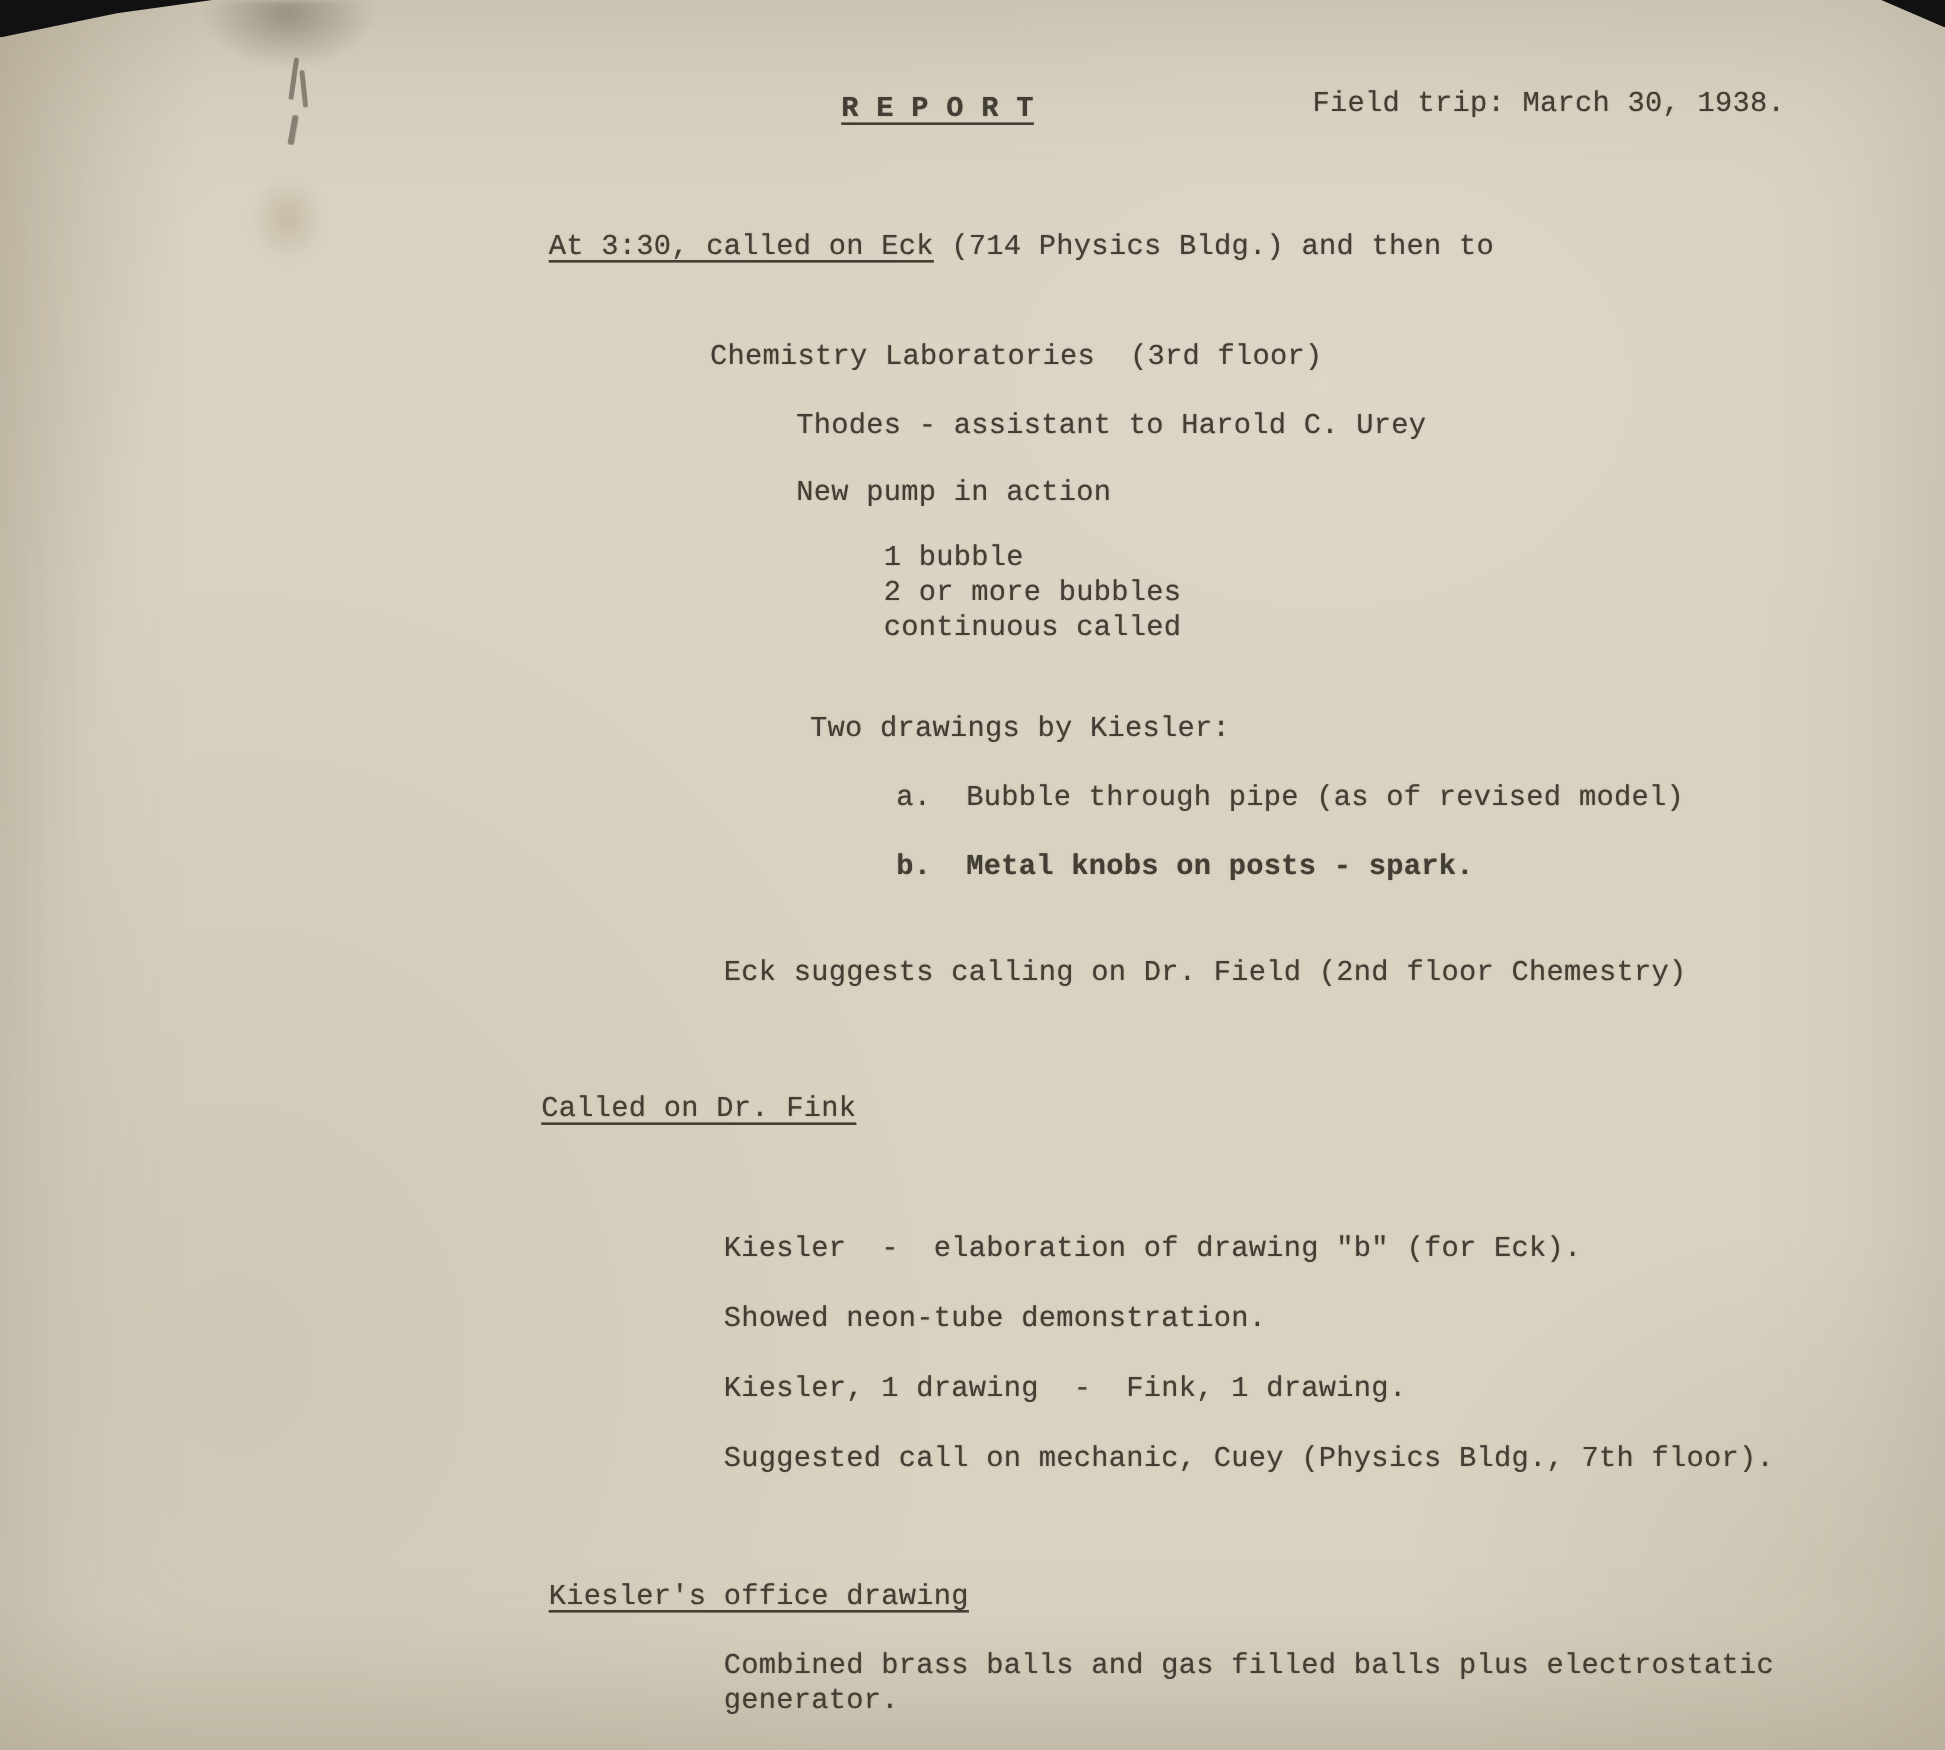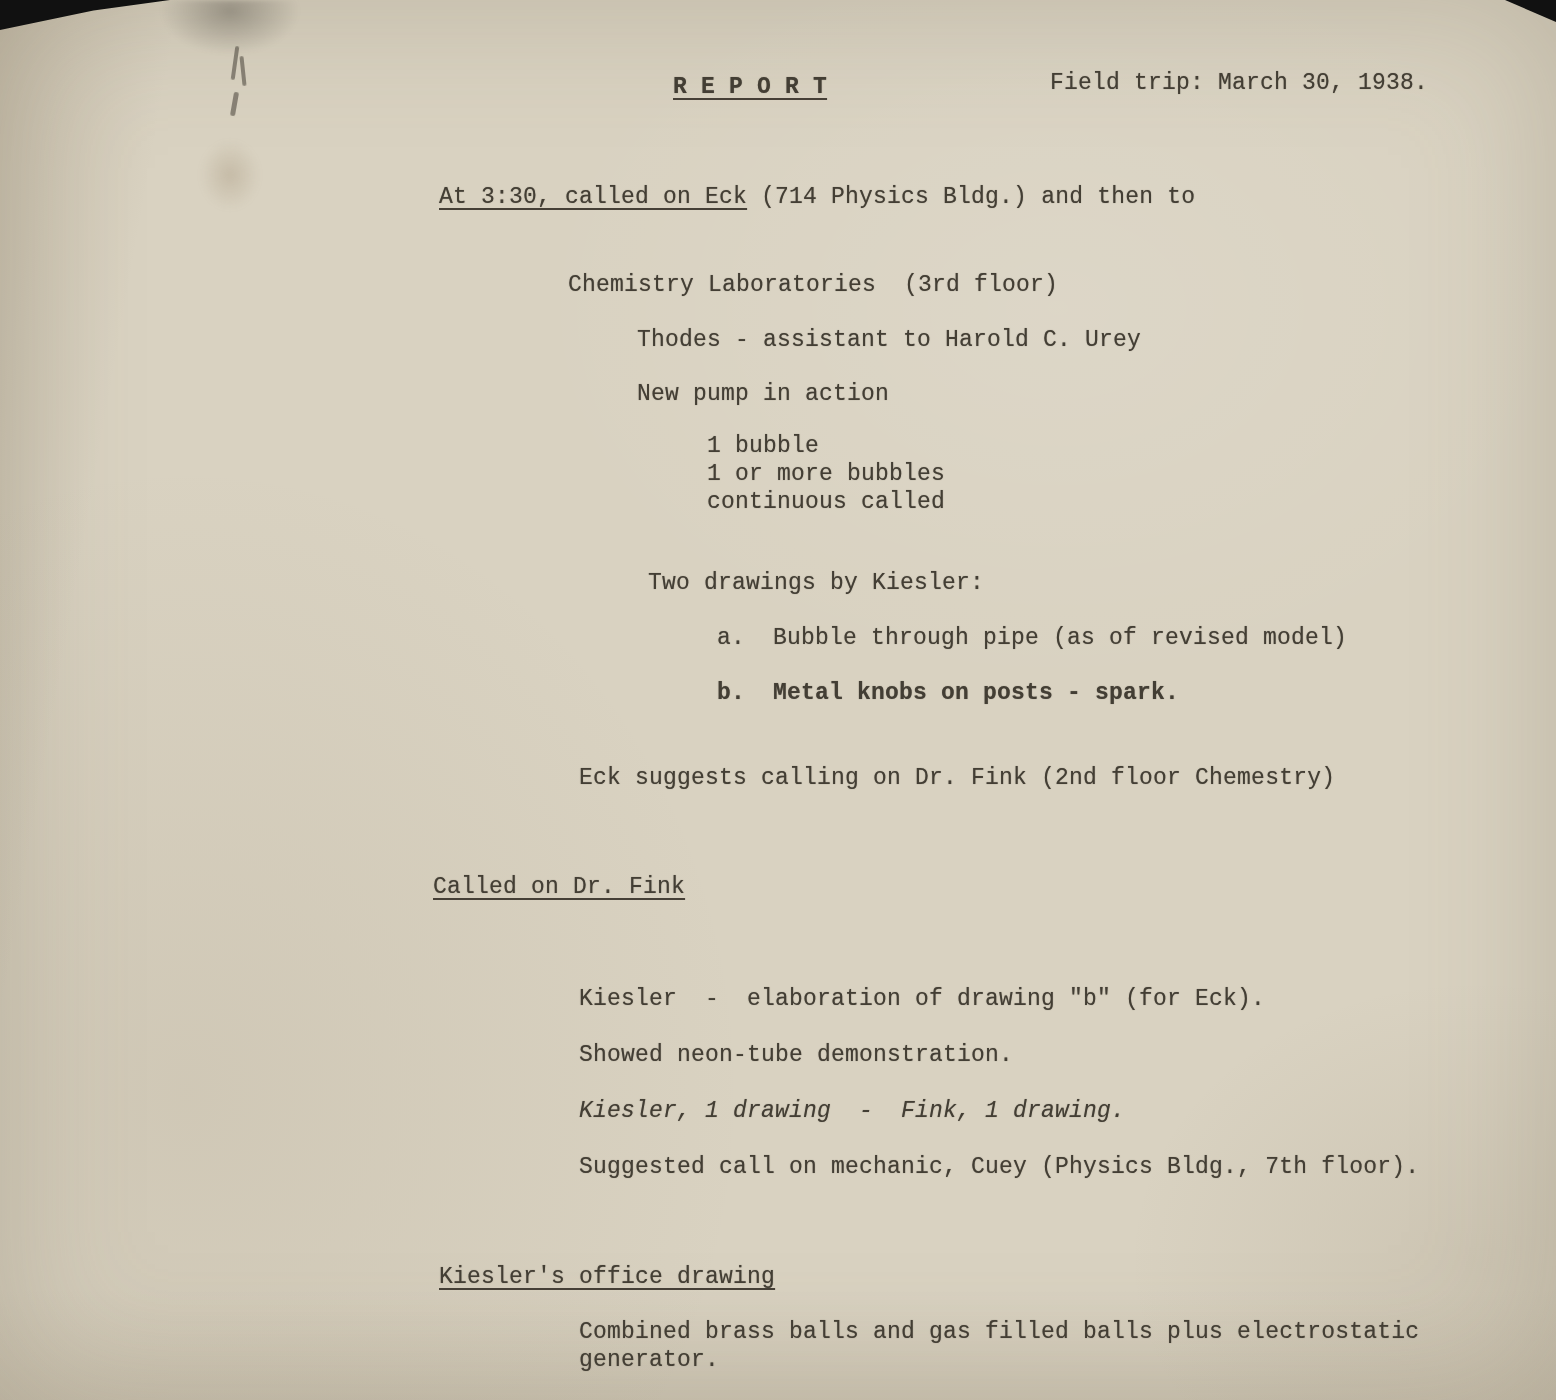--- a/index.html
+++ b/index.html
@@ -103,51 +103,51 @@
     <span>Thodes - assistant to Harold C. Urey</span>
   </div>
   <div class="line" style="left:581px; top:355px;">
     <span>New pump in action</span>
   </div>
 
   <div class="line" style="left:651px; top:407px;">
     <span>1 bubble</span>
   </div>
   <div class="line" style="left:651px; top:435px;">
-    <span>1 or more bubbles</span>
+    <span>2 or more bubbles</span>
   </div>
   <div class="line" style="left:651px; top:463px;">
     <span>continuous called</span>
   </div>
 
   <div class="line" style="left:592px; top:544px;">
     <span>Two drawings by Kiesler:</span>
   </div>
   <div class="line" style="left:661px; top:599px;">
     <span>a.  Bubble through pipe (as of revised model)</span>
   </div>
   <div class="line" style="left:661px; top:654px;font-weight:bold;">
     <span>b.  Metal knobs on posts - spark.</span>
   </div>
 
   <div class="line" style="left:523px; top:739px;">
-    <span>Eck suggests calling on Dr. Fink (2nd floor Chemestry)</span>
+    <span>Eck suggests calling on Dr. Field (2nd floor Chemestry)</span>
   </div>
 
   <div class="line" style="left:377px; top:848px;">
     <span class="u">Called on Dr. Fink</span>
   </div>
 
   <div class="line" style="left:523px; top:1016px;">
     <span>Showed neon-tube demonstration.</span>
   </div>
   <div class="line" style="left:523px; top:960px;">
     <span>Kiesler  -  elaboration of drawing "b" (for Eck).</span>
   </div>
-  <div class="line" style="left:523px; top:1072px;font-style:italic;">
+  <div class="line" style="left:523px; top:1072px;">
     <span>Kiesler, 1 drawing  -  Fink, 1 drawing.</span>
   </div>
   <div class="line" style="left:523px; top:1128px;">
     <span>Suggested call on mechanic, Cuey (Physics Bldg., 7th floor).</span>
   </div>
 
   <div class="line" style="left:383px; top:1238px;">
     <span class="u">Kiesler's office drawing</span>
   </div>
 

